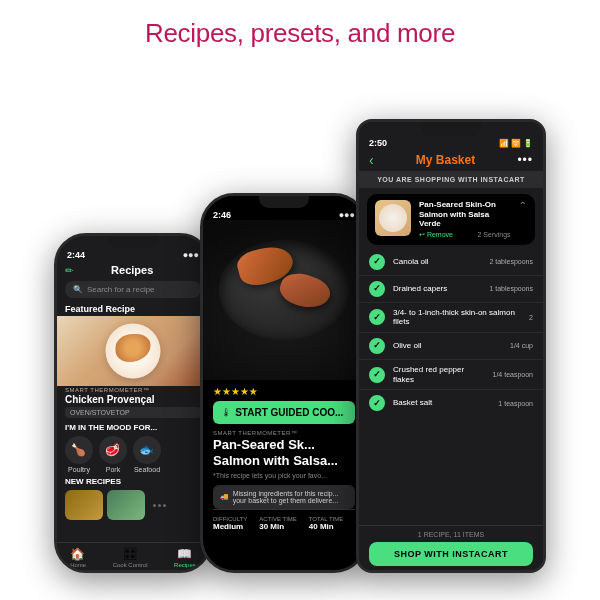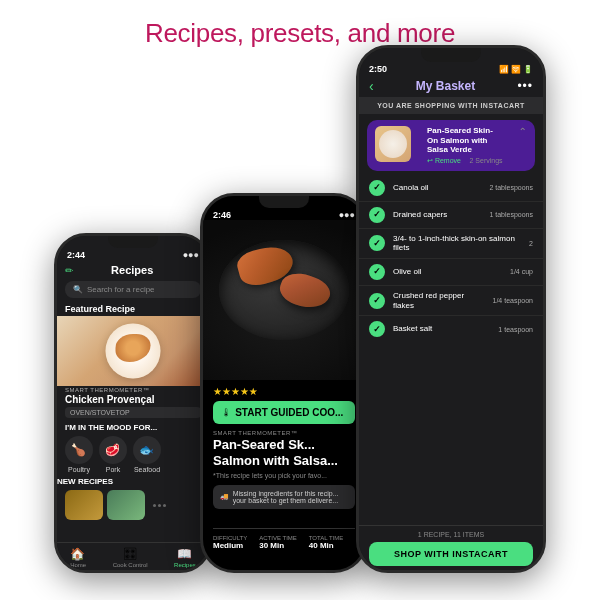--- a/index.html
+++ b/index.html
@@ -52,24 +52,24 @@
       border-radius: 32px;
     }
     .phone-middle {
       width: 168px;
       height: 380px;
       z-index: 2;
       border-radius: 34px;
     }
     .phone-right {
       width: 190px;
-      height: 528px;
+      height: 454px;
       margin-left: -12px;
       z-index: 3;
-      border-radius: 32px;
+      border-radius: 16px;
     }
 
     .phone-screen {
       width: 100%;
       height: 100%;
       background: #1c1c1e;
       overflow: hidden;
       display: flex;
       flex-direction: column;
     }
@@ -224,21 +224,21 @@
     }
     .mood-label {
       font-size: 7px;
       color: #ccc;
     }
 
     .new-recipes-label {
       font-size: 8px;
       font-weight: 700;
       color: #fff;
-      padding: 2px 0;
+      padding: 2px 8px;
     }
 
     .new-recipe-thumbs {
       display: flex;
       gap: 4px;
       padding: 2px 8px;
     }
     .recipe-thumb {
       width: 38px;
       height: 30px;
@@ -386,21 +386,21 @@
       font-size: 7px;
       color: #ccc;
       display: flex;
       align-items: center;
       gap: 4px;
     }
 
     .mid-stats {
       display: flex;
       gap: 12px;
-      margin-top: 19px;
+      margin-top: 0;
       padding-top: 6px;
       border-top: 1px solid #333;
     }
     .stat-item { }
     .stat-label { font-size: 6px; color: #888; text-transform: uppercase; }
     .stat-val { font-size: 8px; color: #fff; font-weight: 600; }
 
     
     .right-screen {
       background: #1c1c1e;
@@ -409,21 +409,21 @@
     .basket-header {
       background: #1c1c1e;
       padding: 4px 10px 3px;
       display: flex;
       align-items: center;
       justify-content: space-between;
     }
     .basket-title {
       font-size: 12px;
       font-weight: 700;
-      color: #c4b5fd;
+      color: #f97316;
       flex: 1;
       text-align: center;
     }
     .back-btn {
       color: #4ade80;
       font-size: 14px;
     }
     .more-btn {
       color: #fff;
       font-size: 12px;
@@ -434,27 +434,27 @@
       background: #2c2c2e;
       padding: 5px 10px;
       font-size: 7px;
       font-weight: 700;
       color: #ccc;
       letter-spacing: 0.5px;
       text-align: center;
     }
 
     .recipe-card {
-      background: #4c1d95;
+      background: #000000;
       margin: 6px 8px 0;
       border-radius: 10px;
       padding: 6px 8px;
       display: flex;
       align-items: flex-start;
-      gap: 16px;
+      gap: 8px;
     }
     .recipe-card-img {
       width: 36px;
       height: 36px;
       border-radius: 6px;
       background: linear-gradient(135deg, #e8c58a, #d4a574);
       flex-shrink: 0;
       overflow: hidden;
       position: relative;
     }

